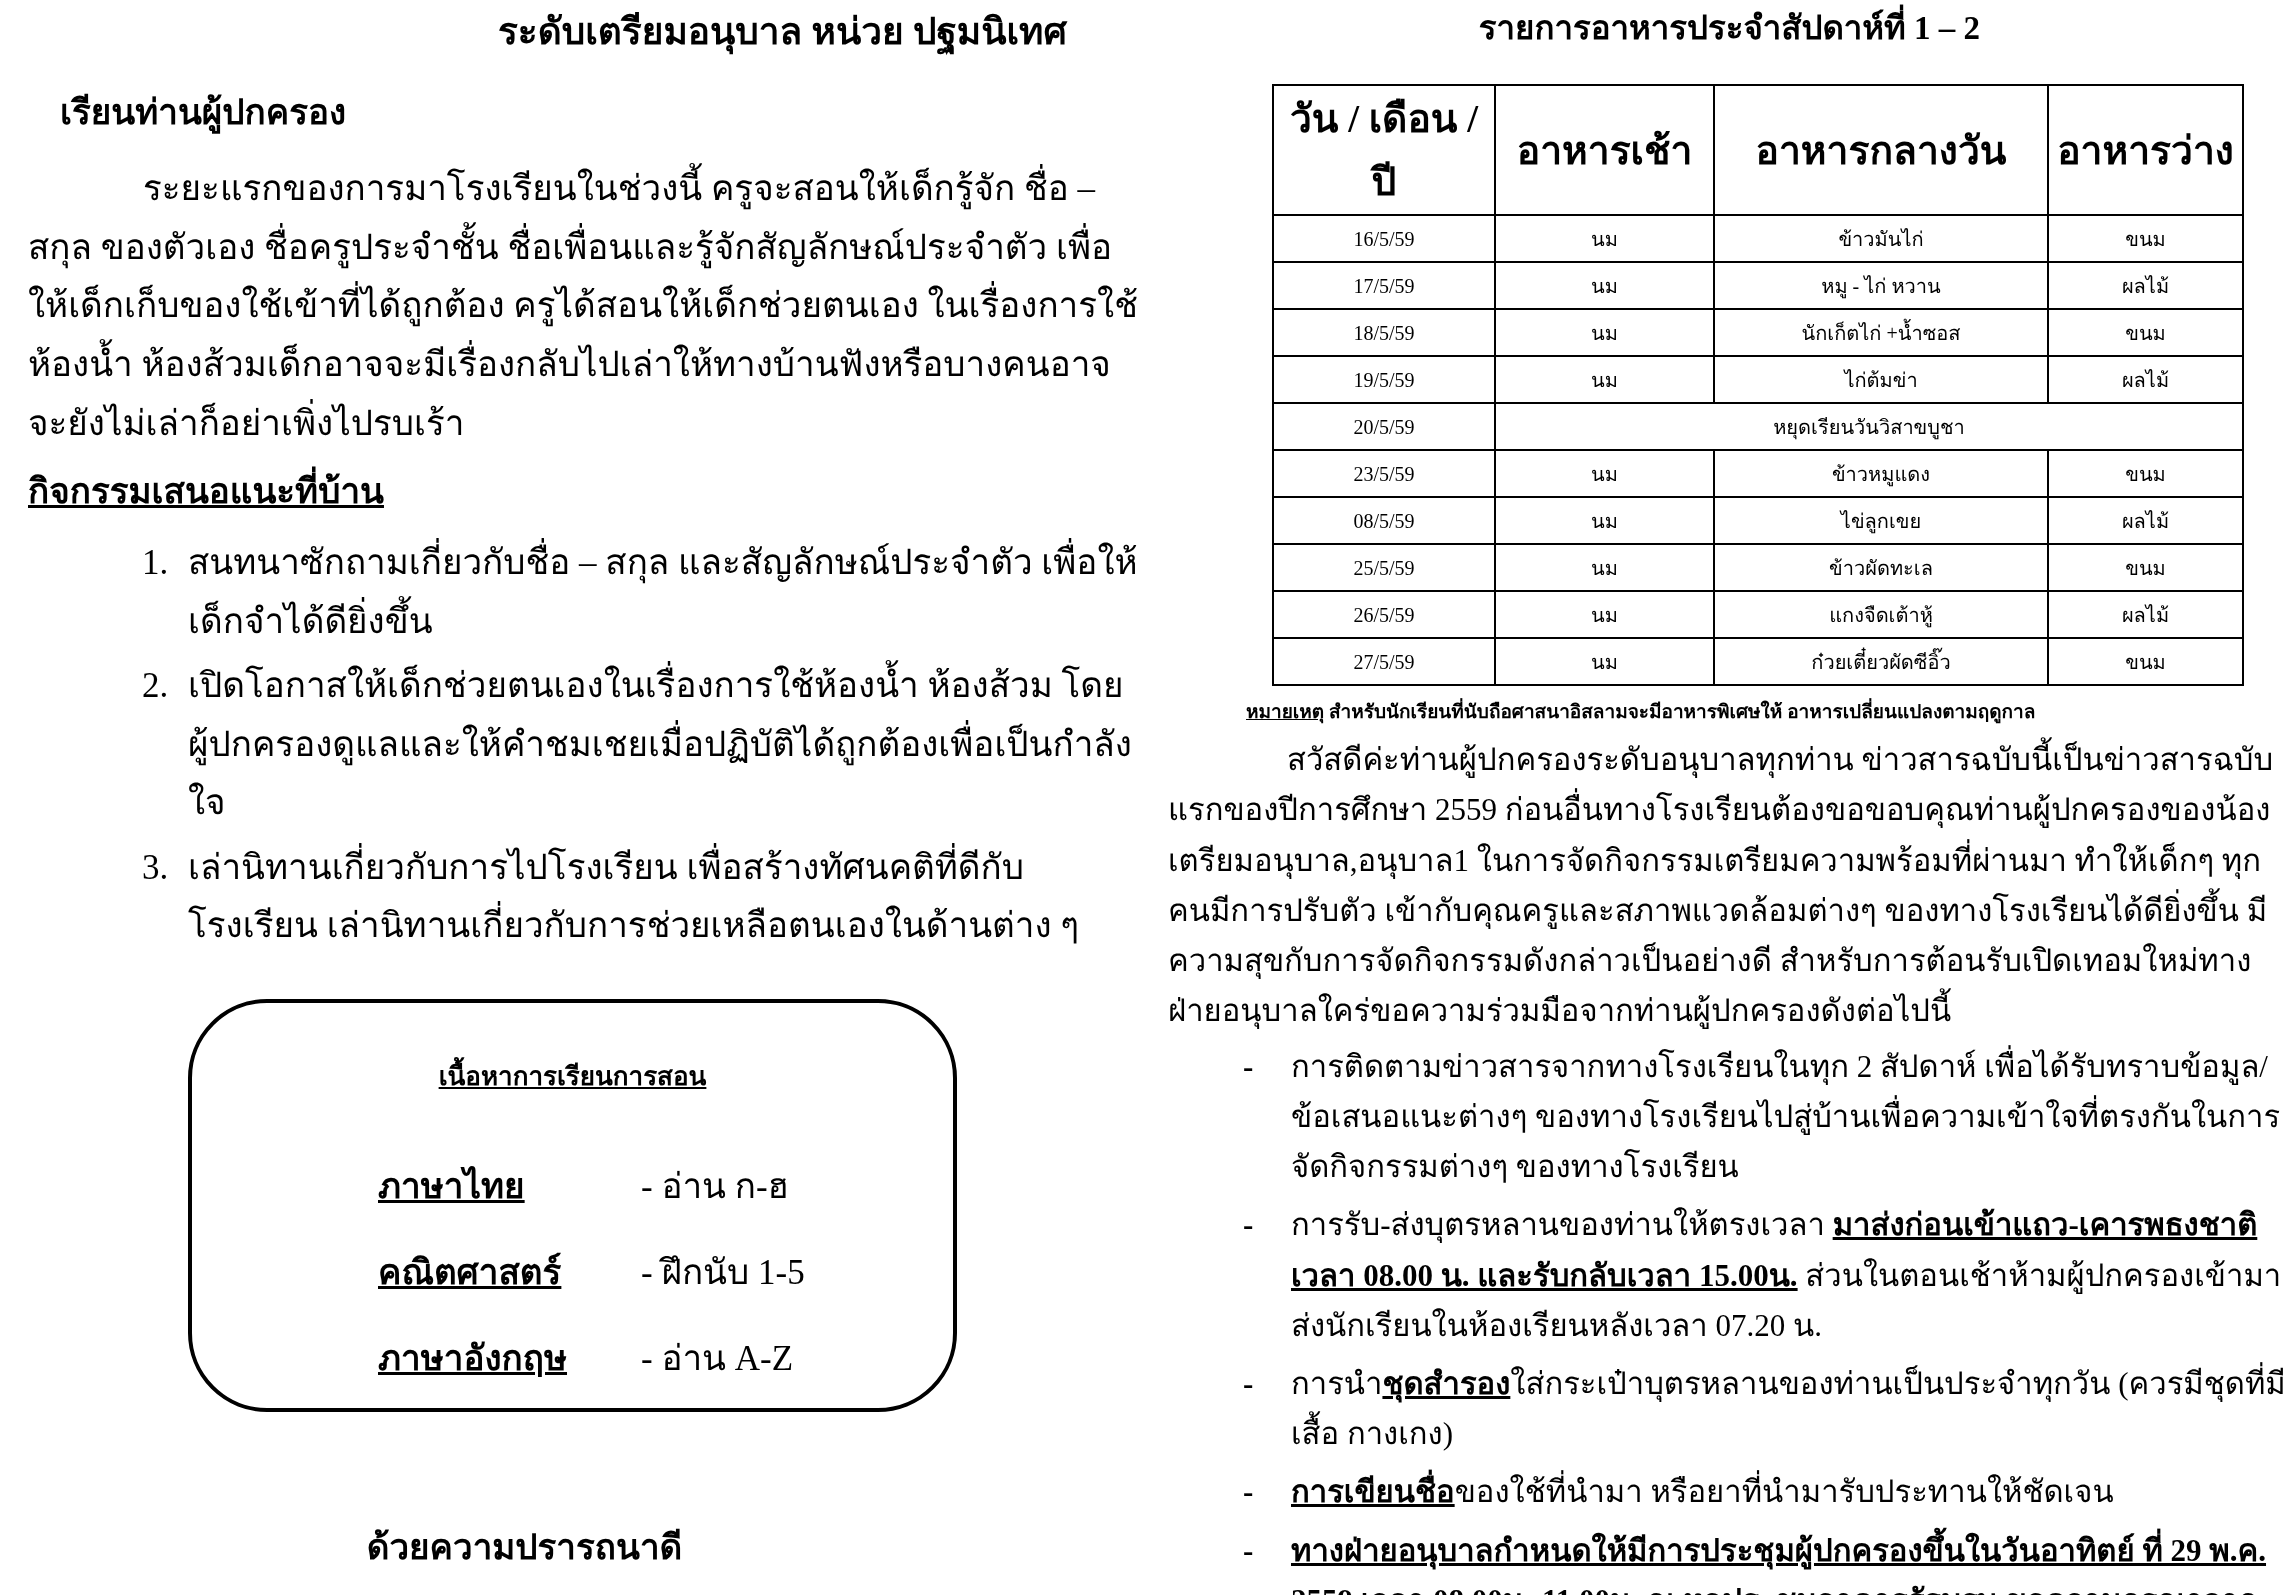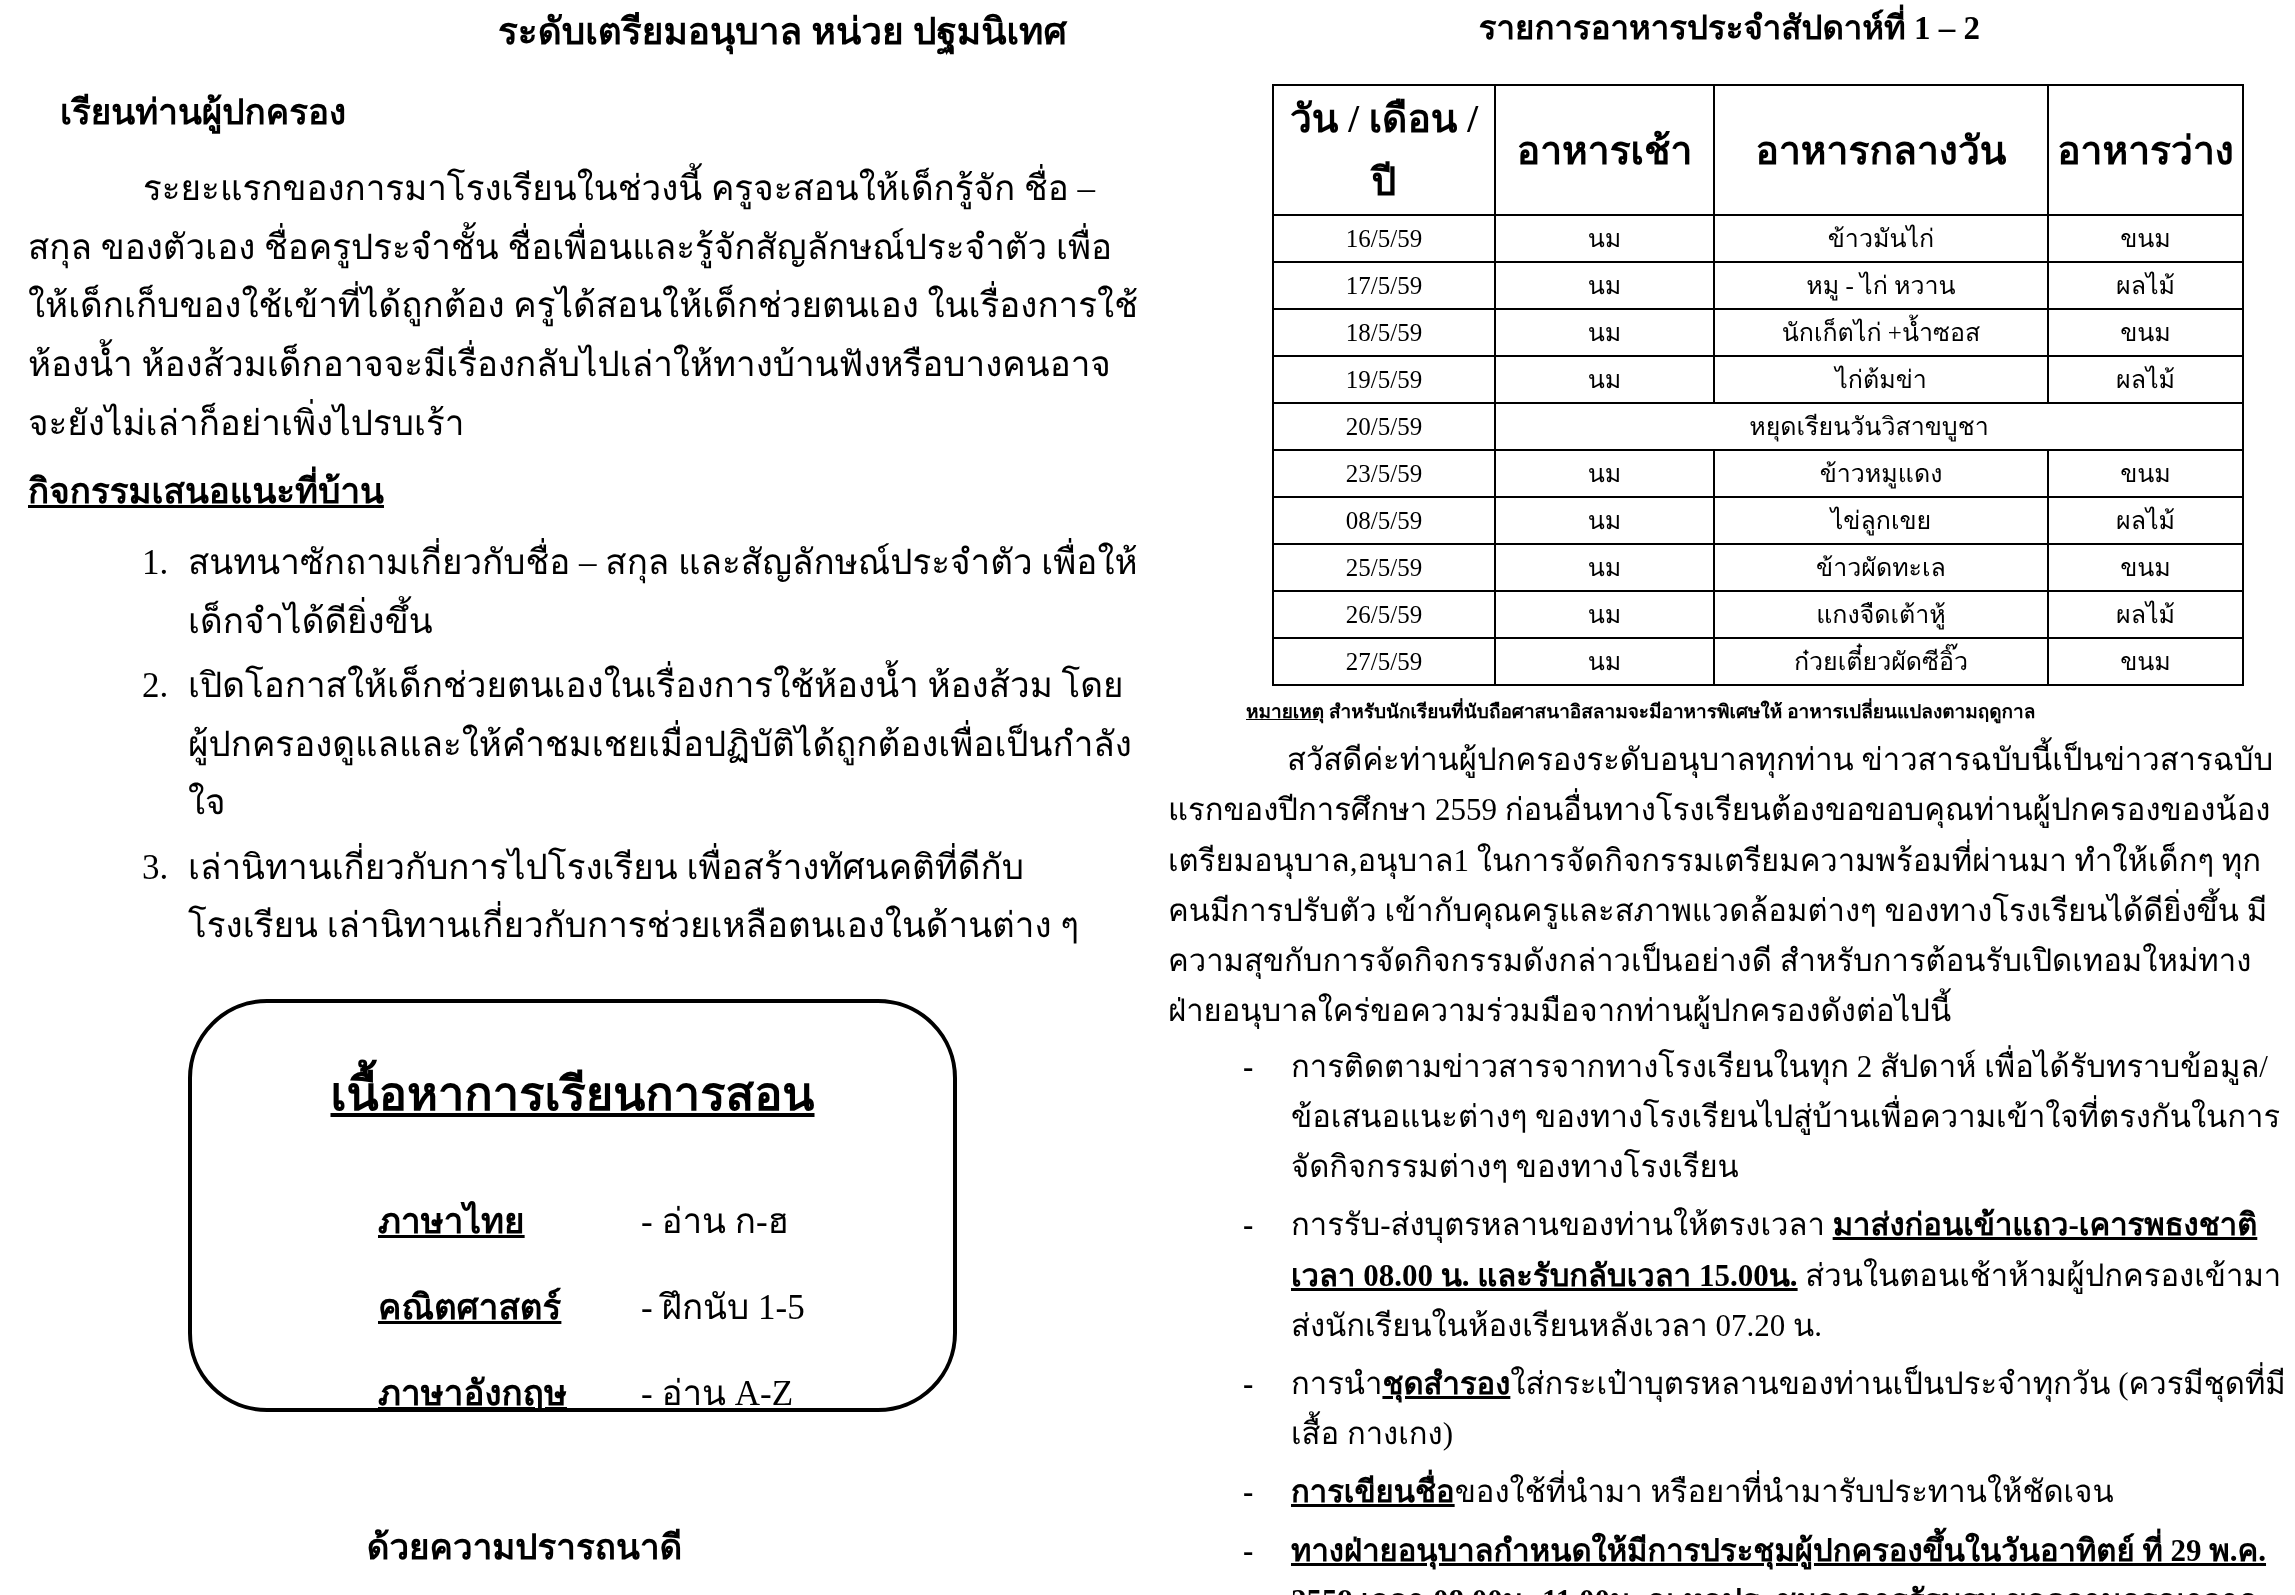--- a/index.html
+++ b/index.html
@@ -17,40 +17,40 @@
   .intro { text-indent:115px; margin-top:17.4px; }
   .activities-heading { font-weight:bold; text-decoration:underline; margin-top:9.4px; }
   .activities { margin-top:12px; }
   .activity { position:relative; padding-left:160px; margin-bottom:5.3px; }
   .activity .num { position:absolute; left:114px; }
 
   .content-box {
     margin:43px 0 0 160px; width:769px; height:413px; box-sizing:border-box;
     border:4px solid #000; border-radius:79px; padding-top:52px; position:relative;
   }
-  .box-title { text-align:center; font-weight:bold; text-decoration:underline; font-size:47px; }
+  .box-title { text-align:center; font-weight:bold; text-decoration:underline; font-size:26px; }
   .subjects { margin-top:59px; }
   .subject-row { position:relative; padding-left:186px; margin-bottom:37px; height:49px; }
   .subject-name { font-weight:bold; text-decoration:underline; }
   .subject-detail { position:absolute; left:449px; top:0; }
 
   .closing-left { text-align:center; font-weight:bold; margin-top:107px; padding-right:120px; }
 
   
   .right-col { position:absolute; left:1168px; top:9.4px; width:1123px; font-size:31px; line-height:1.62; }
   .title-right { text-align:center; font-weight:bold; font-size:33px; line-height:1.2; }
 
   .menu-table { margin:35px 0 0 104px; border-collapse:collapse; width:970px; table-layout:fixed; }
   .menu-table col.c-date   { width:222px; }
   .menu-table col.c-break  { width:219px; }
   .menu-table col.c-lunch  { width:334px; }
   .menu-table col.c-snack  { width:195px; }
   .menu-table th, .menu-table td { border:2.7px solid #000; text-align:center; vertical-align:middle; overflow:hidden; }
   .menu-table th { font-weight:bold; font-size:39px; height:67px; }
-  .menu-table td { font-size:25px; height:43px; font-weight:normal; }
+  .menu-table td { font-size:20px; height:43px; font-weight:normal; }
 
   .menu-note { margin-top:13.4px; margin-left:78px; font-size:19px; font-weight:bold; line-height:1.3; }
   .note-label { text-decoration:underline; }
 
   .right-paragraph { margin-top:10.7px; text-indent:119px; }
 
   .guidelines { margin-top:5.3px; }
   .guideline { position:relative; padding-left:123px; margin-bottom:8px; }
   .guideline .marker { position:absolute; left:75px; font-weight:bold; }
   .s-bu { font-weight:bold; text-decoration:underline; }

